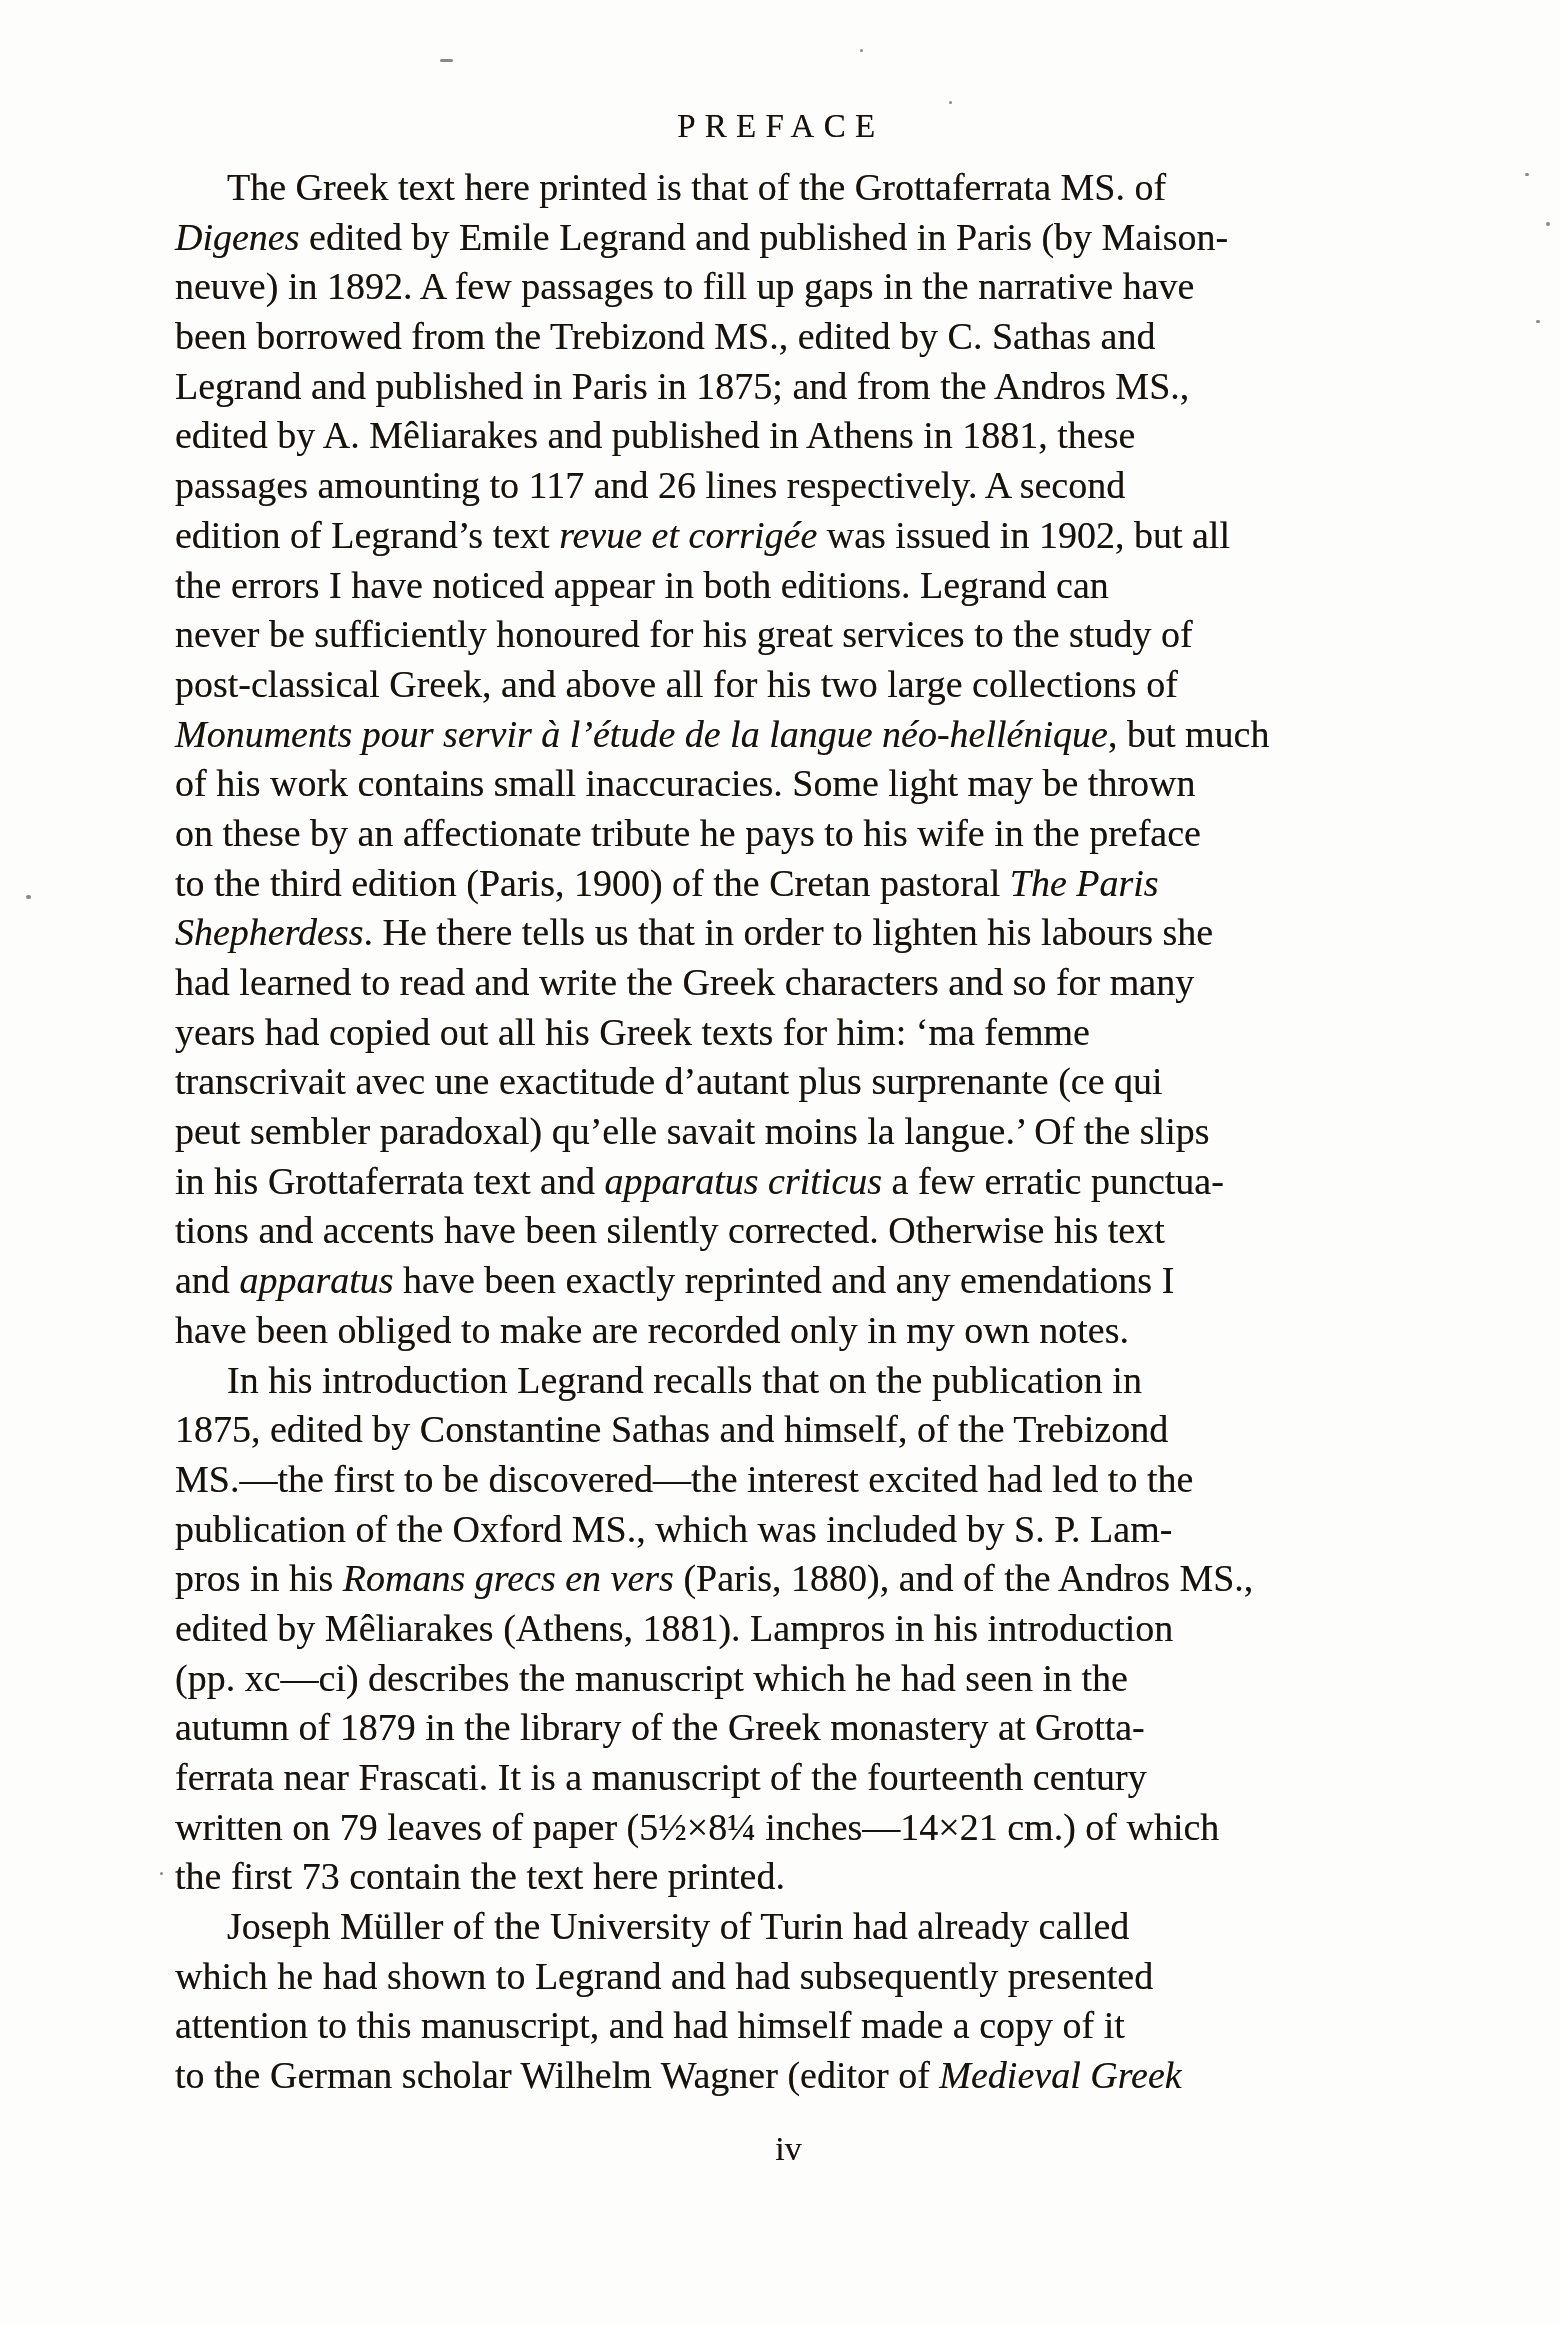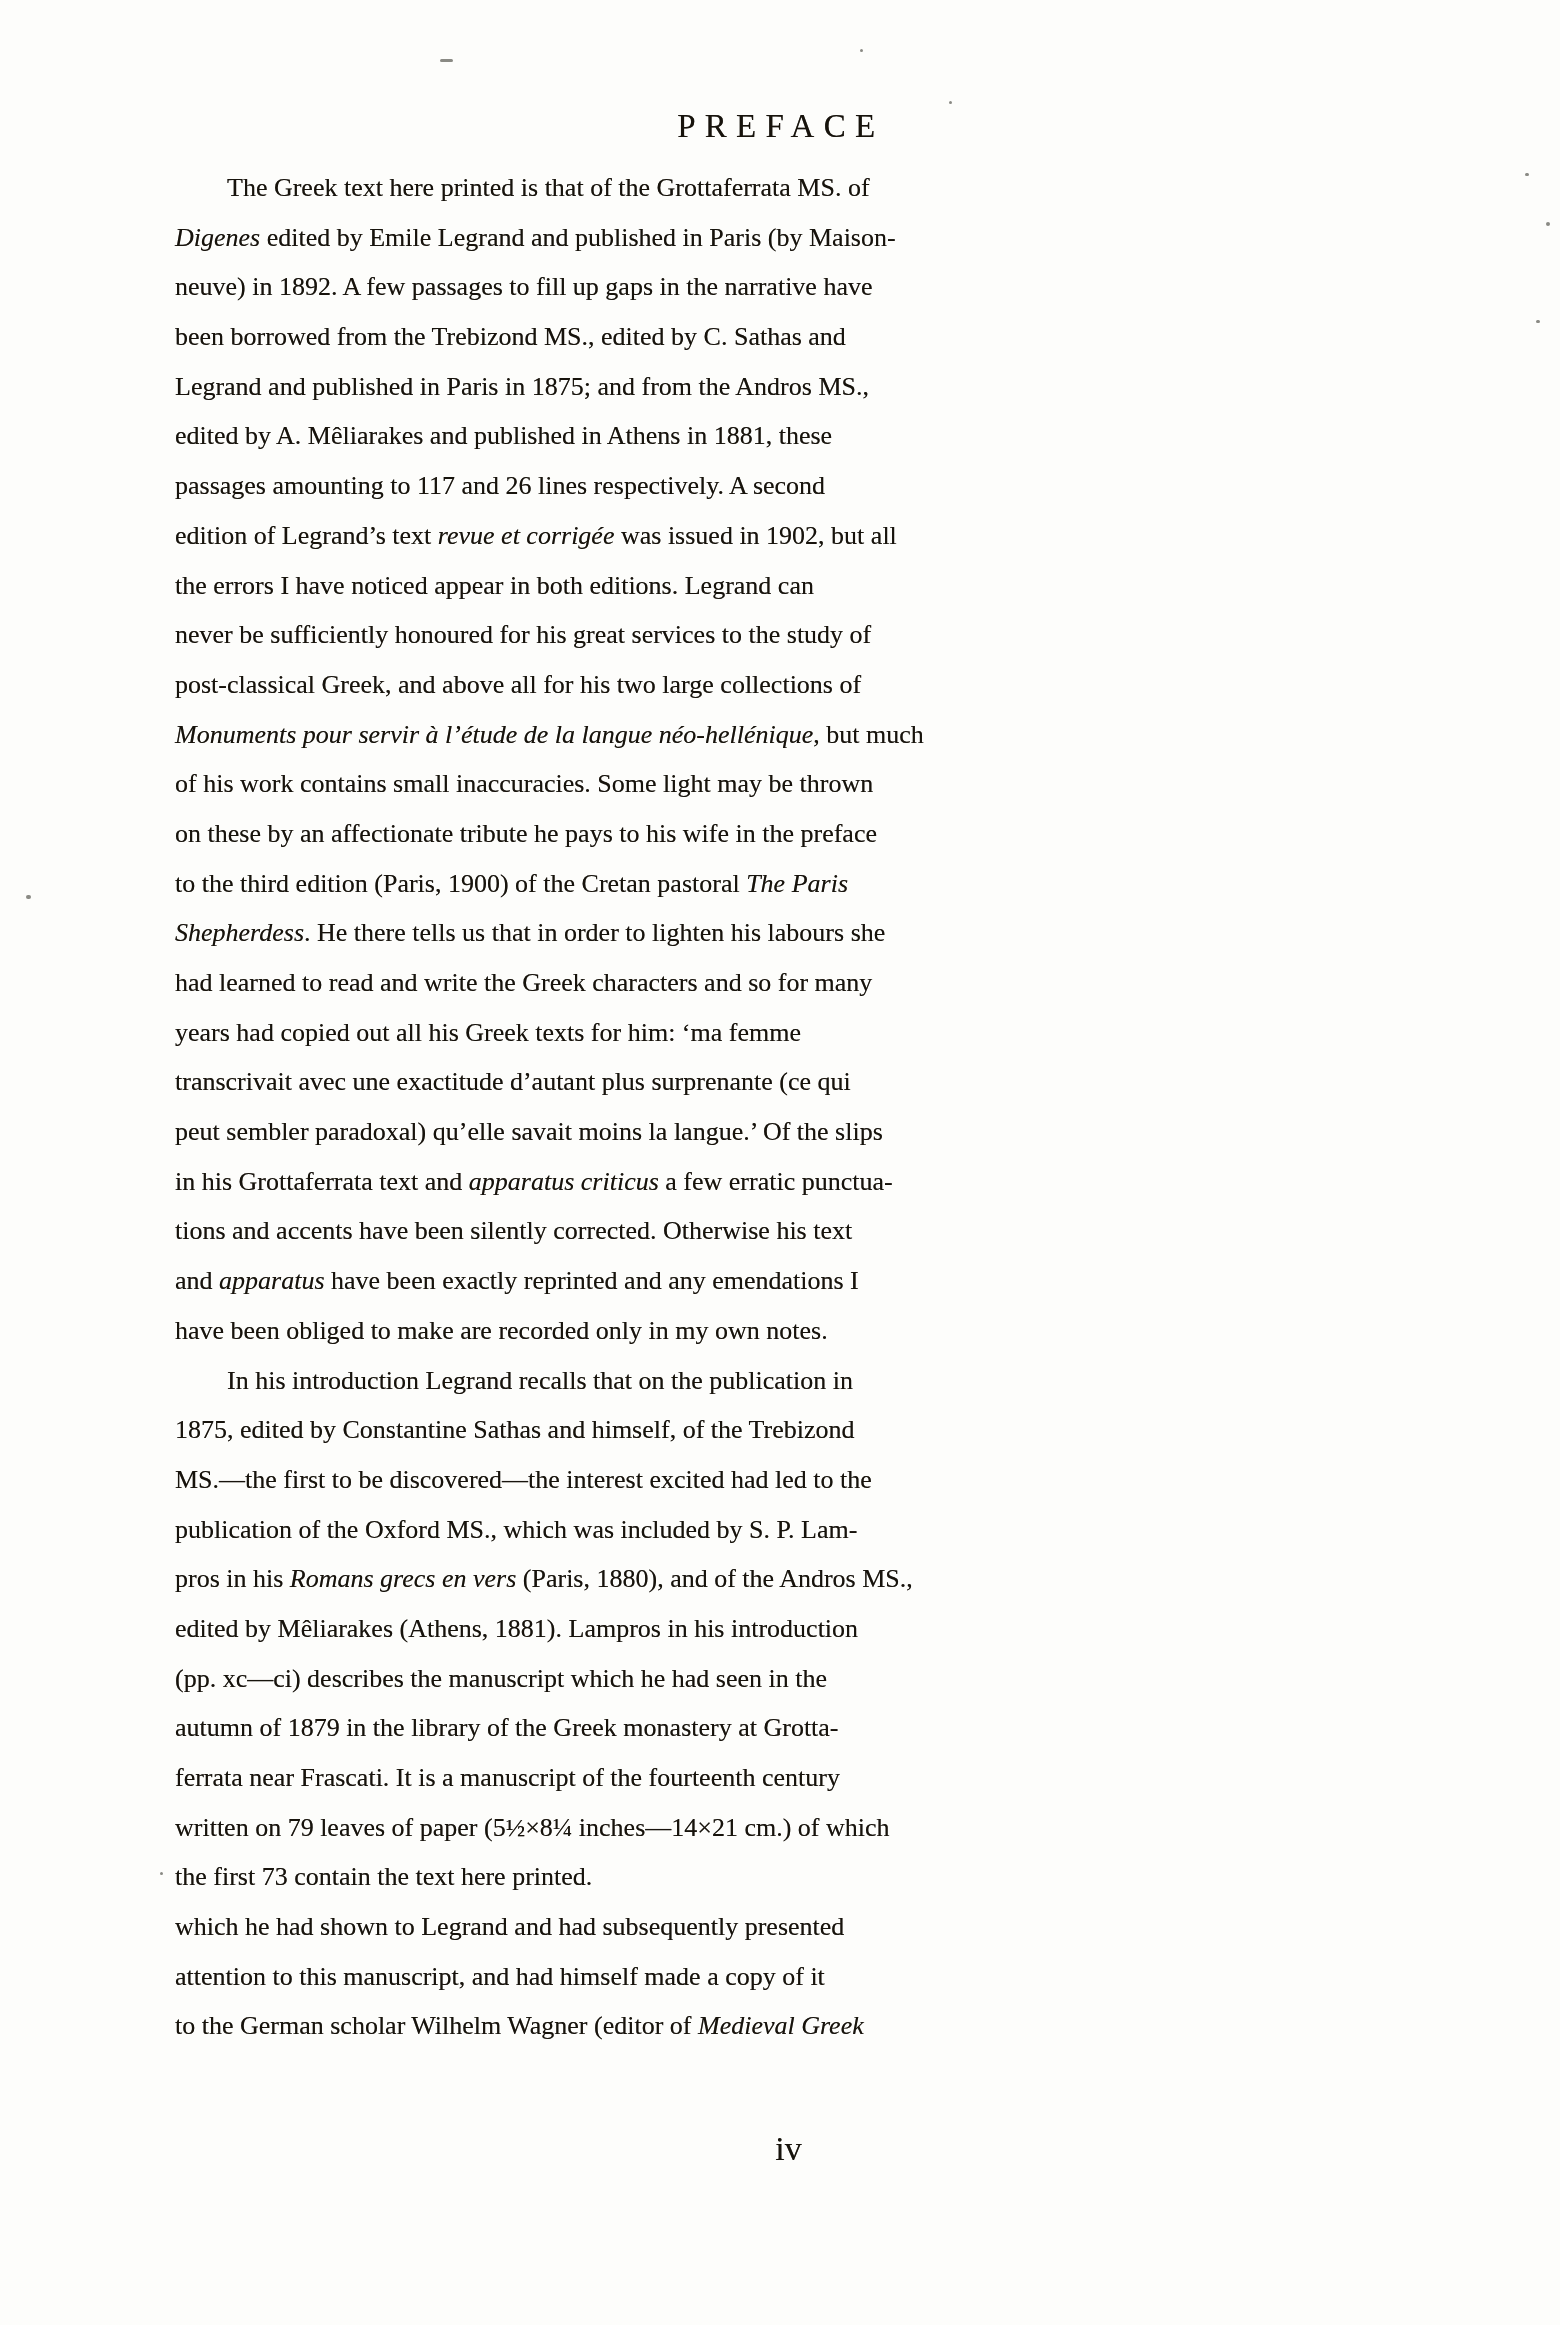--- a/index.html
+++ b/index.html
@@ -15,21 +15,21 @@
   }
   .title{
     position:absolute;left:175px;top:106px;width:1193px;
     margin:0;text-align:center;
     font-size:33px;font-weight:400;letter-spacing:0.28em;padding-left:0.28em;
     line-height:40px;
     text-shadow:0 0 0.5px rgba(23,19,12,0.6);
   }
   .body{
     position:absolute;left:175px;top:163px;width:1193px;
-    font-size:26px;
+    font-size:38px;
     text-shadow:0 0 0.5px rgba(23,19,12,0.55);
   }
   .line{
     white-space:nowrap;
     height:49.7px;line-height:49.7px;
     font-kerning:normal;
   }
   .line.indent{padding-left:52px;}
   .em{font-style:italic;}
   .folio{
@@ -75,20 +75,21 @@
       <div class="line">1875, edited by Constantine Sathas and himself, of the Trebizond</div>
       <div class="line">MS.—the first to be discovered—the interest excited had led to the</div>
       <div class="line">publication of the Oxford MS., which was included by S. P. Lam-</div>
       <div class="line">pros in his <span class="em">Romans grecs en vers</span> (Paris, 1880), and of the Andros MS.,</div>
       <div class="line">edited by Mêliarakes (Athens, 1881). Lampros in his introduction</div>
       <div class="line">(pp. xc—ci) describes the manuscript which he had seen in the</div>
       <div class="line">autumn of 1879 in the library of the Greek monastery at Grotta-</div>
       <div class="line">ferrata near Frascati. It is a manuscript of the fourteenth century</div>
       <div class="line">written on 79 leaves of paper (5½×8¼ inches—14×21 cm.) of which</div>
       <div class="line lastline">the first 73 contain the text here printed.</div>
+      <div class="line indent">Joseph Müller of the University of Turin had already called</div>
       <div class="line">which he had shown to Legrand and had subsequently presented</div>
       <div class="line">attention to this manuscript, and had himself made a copy of it</div>
       <div class="line">to the German scholar Wilhelm Wagner (editor of <span class="em">Medieval Greek</span></div>
     </main>
 
   <div class="folio">iv</div>
 
   <div class="speck" style="left:440px;top:59px;width:13px;height:3px;"></div>
   <div class="speck" style="left:860px;top:49px;width:3px;height:3px;"></div>
   <div class="speck" style="left:949px;top:101px;width:3px;height:3px;"></div>

